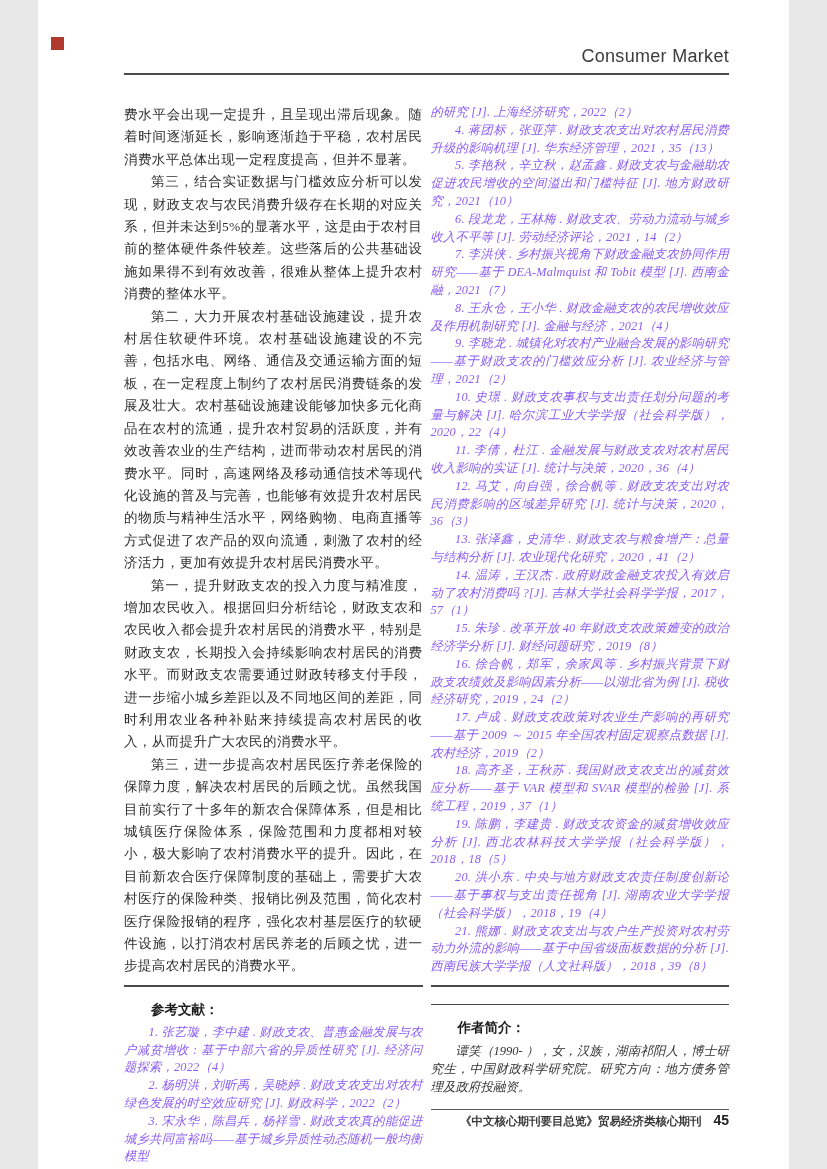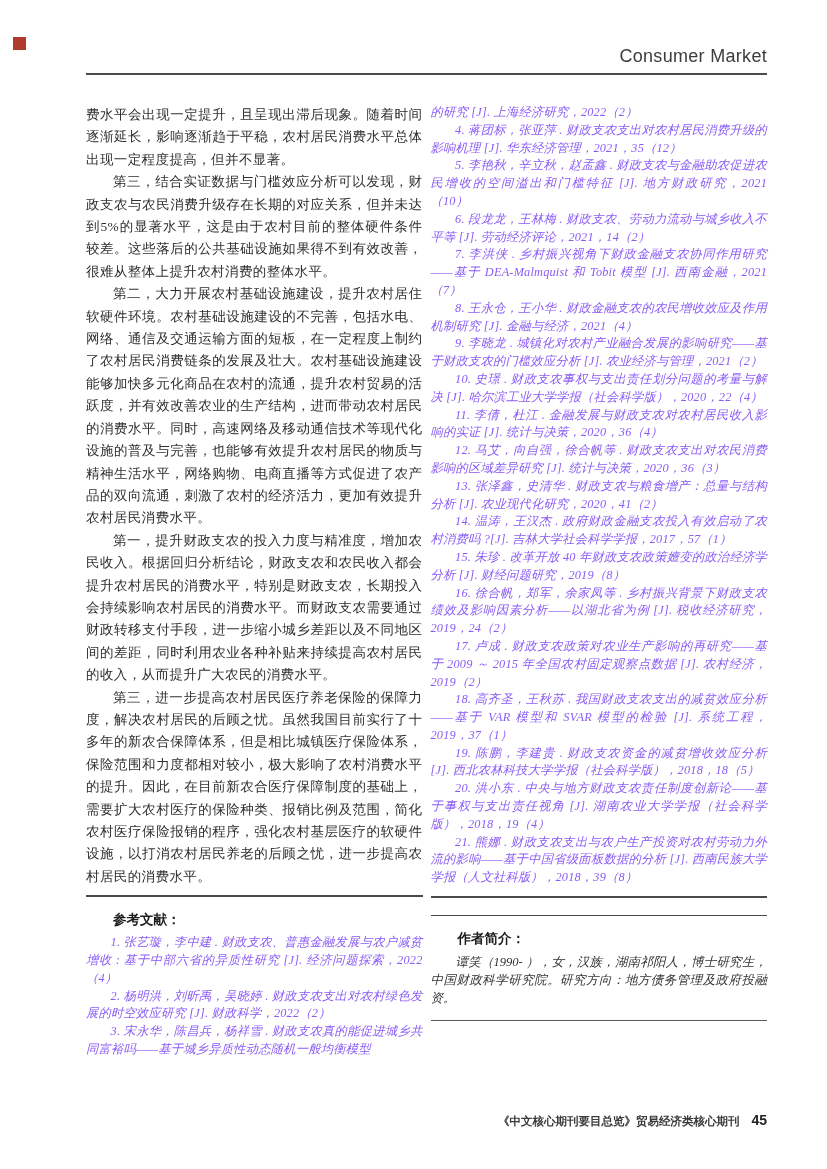--- a/index.html
+++ b/index.html
@@ -1,17 +1,17 @@
 <!DOCTYPE html>
 <html><head>
 <meta charset="utf-8">
 <style>
   html,body { margin:0; padding:0; background:#e8e8e8; }
   .page {
-    position:relative; width:827px; height:1169px; margin:0 auto;
+    position:relative; width:751px; height:1169px; margin:0 auto;
     background:#ffffff; overflow:hidden;
     font-family:"Liberation Serif","DejaVu Serif",serif;
     color:#2e2e2e;
   }
   .accent-square { position:absolute; left:13px; top:37px; width:13px; height:13px; background:#b03a2e; }
   .header { position:absolute; top:46px; left:86px; right:60px; }
   .header-title {
     text-align:right; font-family:"Liberation Sans","DejaVu Sans",sans-serif;
     font-size:18px; color:#3c3c3c; letter-spacing:0.3px;
   }
@@ -83,21 +83,21 @@
       <div>
           <p class="ref-entry">1. 张艺璇，李中建 . 财政支农、普惠金融发展与农户减贫增收 : 基于中部六省的异质性研究 [J]. 经济问题探索，2022（4）</p>
           <p class="ref-entry">2. 杨明洪，刘昕禹，吴晓婷 . 财政支农支出对农村绿色发展的时空效应研究 [J]. 财政科学，2022（2）</p>
           <p class="ref-entry">3. 宋永华，陈昌兵，杨祥雪 . 财政支农真的能促进城乡共同富裕吗——基于城乡异质性动态随机一般均衡模型</p>
         </div>
     </div>
 
     <div class="col">
       <div>
           <p class="ref-entry no-indent">的研究 [J]. 上海经济研究，2022（2）</p>
-          <p class="ref-entry">4. 蒋团标，张亚萍 . 财政支农支出对农村居民消费升级的影响机理 [J]. 华东经济管理，2021，35（12）</p>
+          <p class="ref-entry">4. 蒋团标，张亚萍 . 财政支农支出对农村居民消费升级的影响机理 [J]. 华东经济管理，2021，35（13）</p>
           <p class="ref-entry">5. 李艳秋，辛立秋，赵孟鑫 . 财政支农与金融助农促进农民增收的空间溢出和门槛特征 [J]. 地方财政研究，2021（10）</p>
           <p class="ref-entry">6. 段龙龙，王林梅 . 财政支农、劳动力流动与城乡收入不平等 [J]. 劳动经济评论，2021，14（2）</p>
           <p class="ref-entry">7. 李洪侠 . 乡村振兴视角下财政金融支农协同作用研究——基于 DEA-Malmquist 和 Tobit 模型 [J]. 西南金融，2021（7）</p>
           <p class="ref-entry">8. 王永仓，王小华 . 财政金融支农的农民增收效应及作用机制研究 [J]. 金融与经济，2021（4）</p>
           <p class="ref-entry">9. 李晓龙 . 城镇化对农村产业融合发展的影响研究——基于财政支农的门槛效应分析 [J]. 农业经济与管理，2021（2）</p>
           <p class="ref-entry">10. 史璟 . 财政支农事权与支出责任划分问题的考量与解决 [J]. 哈尔滨工业大学学报（社会科学版），2020，22（4）</p>
           <p class="ref-entry">11. 李倩，杜江 . 金融发展与财政支农对农村居民收入影响的实证 [J]. 统计与决策，2020，36（4）</p>
           <p class="ref-entry">12. 马艾，向自强，徐合帆等 . 财政支农支出对农民消费影响的区域差异研究 [J]. 统计与决策，2020，36（3）</p>
           <p class="ref-entry">13. 张泽鑫，史清华 . 财政支农与粮食增产：总量与结构分析 [J]. 农业现代化研究，2020，41（2）</p>
           <p class="ref-entry">14. 温涛，王汉杰 . 政府财政金融支农投入有效启动了农村消费吗 ?[J]. 吉林大学社会科学学报，2017，57（1）</p>

